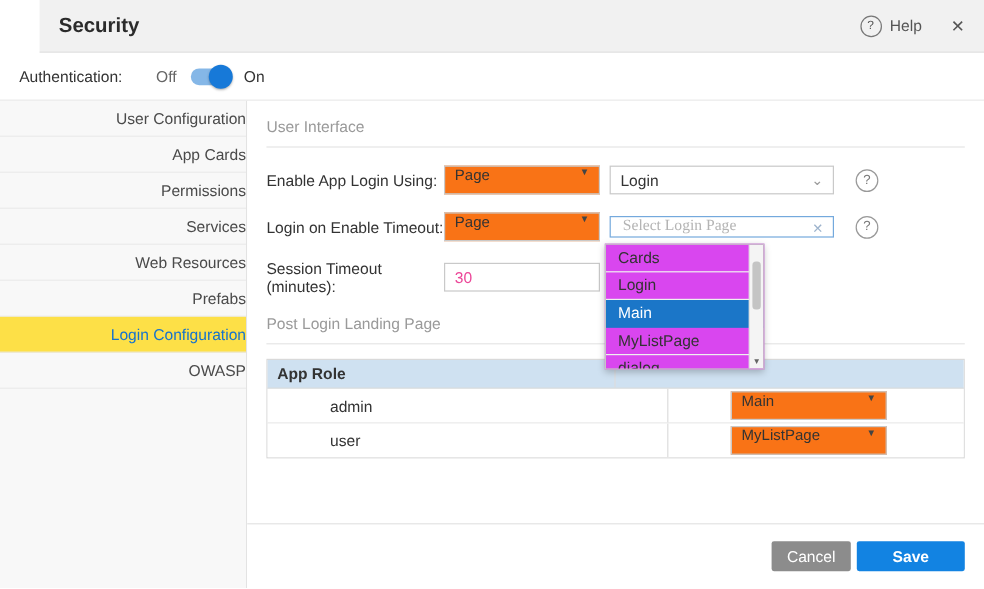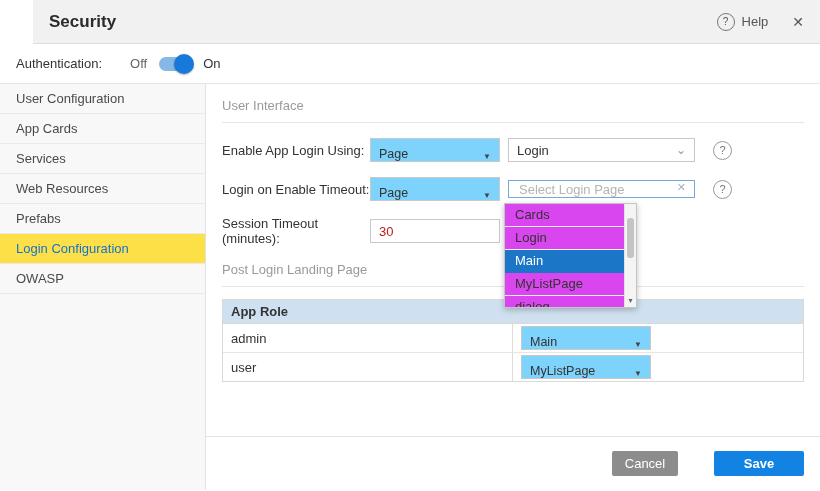--- a/index.html
+++ b/index.html
@@ -23,69 +23,69 @@
   .auth-on{color:#333;}
   .toggle{display:inline-block;width:32px;height:14px;background:#85b7e7;border-radius:7px;
           position:relative;margin:0 12px;cursor:pointer;}
   .toggle .thumb{position:absolute;right:-3px;top:-3px;width:20px;height:20px;border-radius:50%;
           background:#1779d8;box-shadow:0 1px 2px rgba(0,0,0,.3);}
 
   
   .body{display:flex;height:406px;}
   .sidebar{width:205px;background:#f8f8f8;border-right:1px solid #e3e3e3;flex:none;}
   .side-item{height:29px;line-height:29px;padding-left:16px;font-size:13px;color:#4a4a4a;
-             border-bottom:1px solid #eaeaea;cursor:pointer;}
+             border-bottom:1px solid #eaeaea;cursor:pointer;text-align:right;}
   .side-item.active{background:#fde047;color:#1673cd;}
 
   .main{flex:1;position:relative;padding:14px 16px 0;box-sizing:border-box;background:#fff;}
   .section{font-size:13px;font-weight:400;color:#9a9a9a;margin:0;padding-bottom:9px;border-bottom:1px solid #e5e5e5;}
   .section.mt{margin-top:16px;}
 
   .row{display:flex;align-items:center;margin-top:15px;}
   .flabel{width:148px;flex:none;color:#333;}
-  .select{height:24px;border:1px solid #c9c9c9;background:#7dd3fc;display:flex;align-items:flex-end;
+  .select{height:24px;border:1px solid #c9c9c9;background:#f97316;display:flex;align-items:flex-start;
           justify-content:space-between;padding:0 8px;box-sizing:border-box;font-size:12.5px;color:#333;cursor:pointer;}
   .select.sm{width:130px;flex:none;}
   .caret{font-size:8px;color:#444;}
   .combo{width:187px;height:24px;border:1px solid #c9c9c9;margin-left:8px;display:flex;align-items:center;
          justify-content:space-between;padding:0 8px;box-sizing:border-box;background:#fff;cursor:pointer;}
   .chev{color:#999;font-size:12px;line-height:10px;}
   .q{width:17px;height:17px;border:1px solid #999;border-radius:50%;display:inline-flex;flex:none;
      align-items:center;justify-content:center;font-size:11px;color:#777;margin-left:18px;cursor:pointer;}
-  .search-combo{width:187px;height:18px;border:1px solid #74a9dd;margin-left:8px;display:flex;align-items:flex-start;
-                padding:0 8px;box-sizing:border-box;background:#fff;}
+  .search-combo{width:187px;height:18px;border:1px solid #74a9dd;margin-left:8px;display:flex;align-items:flex-end;
+                padding:0 8px;box-sizing:border-box;background:#fff;font-family:Liberation Serif, serif;}
   .search-combo input{border:none;outline:none;flex:1;min-width:0;font-size:13px;color:#333;font-family:inherit;background:transparent;}
   .search-combo input::placeholder{color:#b4b4b4;}
   .clear-x{color:#9db3cc;font-size:11px;cursor:pointer;flex:none;}
   .txt{width:130px;height:24px;border:1px solid #c9c9c9;box-sizing:border-box;padding:0 8px;
-       font-size:13px;color:#b91c1c;font-family:inherit;}
+       font-size:13px;color:#ec4899;font-family:inherit;}
 
   
   .droplist{position:absolute;left:298px;top:119px;width:133px;height:105px;background:#d946ef;
             border:1px solid #c5c5c5;box-shadow:0 2px 6px rgba(0,0,0,.25);z-index:10;overflow:hidden;box-sizing:border-box;}
   .opt{height:22px;line-height:22px;padding:0 14px 0 10px;color:#333;border-bottom:1px solid #f0f0f0;cursor:pointer;
        white-space:nowrap;overflow:hidden;}
   .opt.selected{background:#1b76c8;color:#fff;border-bottom-color:#1b76c8;}
   .sb{position:absolute;top:0;right:0;bottom:0;width:11px;background:#f4f4f4;border-left:1px solid #e2e2e2;}
   .sb-thumb{position:absolute;top:14px;left:2px;width:7px;height:40px;background:#c4c4c4;border-radius:3px;cursor:pointer;}
   .sb-down{position:absolute;bottom:0;left:0;width:100%;height:12px;text-align:center;font-size:8px;color:#666;line-height:12px;cursor:pointer;}
 
   
   .tbl{margin-top:12px;border:1px solid #d9d9d9;}
   .thead{display:flex;background:#cfe1f1;border-bottom:1px solid #d9d9d9;}
   .th{padding:4px 8px;font-weight:700;color:#333;box-sizing:border-box;}
   .c1{width:290px;flex:none;border-right:1px solid #dcdcdc;box-sizing:border-box;}
   .c2{flex:1;}
   .trow{display:flex;background:#fff;border-bottom:1px solid #e5e5e5;}
   .trow:last-child{border-bottom:none;}
-  .td{padding:2px 8px;display:flex;align-items:center;box-sizing:border-box;}
+  .td{padding:2px 8px;display:flex;align-items:center;box-sizing:border-box;margin-left:44px;}
 
   
   .footer{position:absolute;left:0;right:0;bottom:0;height:54px;border-top:1px solid #e3e3e3;background:#fff;
-          display:flex;align-items:center;justify-content:flex-end;padding:0 16px;gap:36px;box-sizing:border-box;}
+          display:flex;align-items:center;justify-content:flex-end;padding:0 16px;gap:5px;box-sizing:border-box;}
   .btn{border:none;height:25px;border-radius:2px;color:#fff;font-size:13px;font-family:inherit;cursor:pointer;}
   .btn-cancel{background:#8c8c8c;width:66px;}
   .btn-save{background:#1283e2;width:90px;font-weight:bold;}
 </style>
 </head>
 <body>
 
 <div class="app">
 
   <div class="titlebar">
@@ -104,20 +104,21 @@
         <span class="thumb"></span>
       </span>
     <span class="auth-on">On</span>
   </div>
 
   <div class="body">
 
     <div class="sidebar">
       <div class="side-item">User Configuration</div>
       <div class="side-item">App Cards</div>
+      <div class="side-item">Permissions</div>
       <div class="side-item">Services</div>
       <div class="side-item">Web Resources</div>
       <div class="side-item">Prefabs</div>
       <div class="side-item active">Login Configuration</div>
       <div class="side-item">OWASP</div>
     </div>
 
     <div class="main">
 
       <h2 class="section">User Interface</h2>

